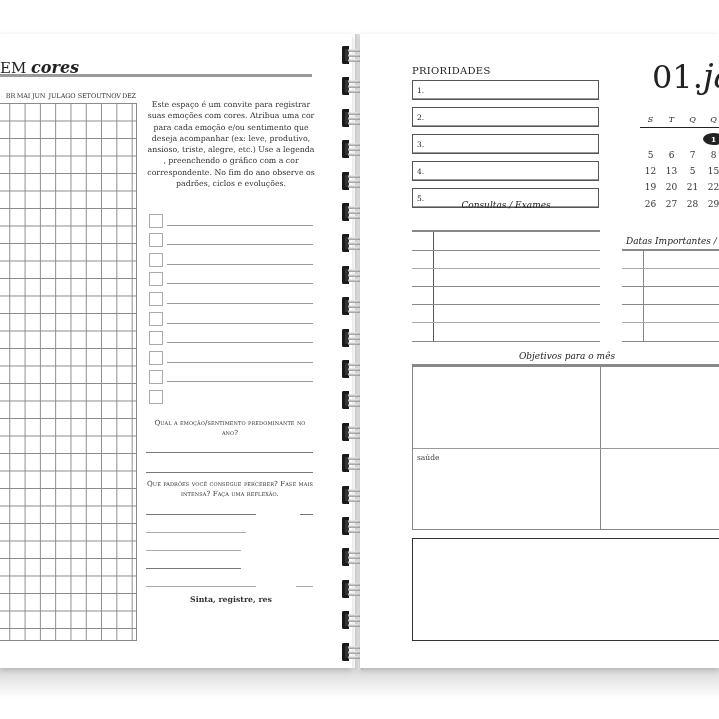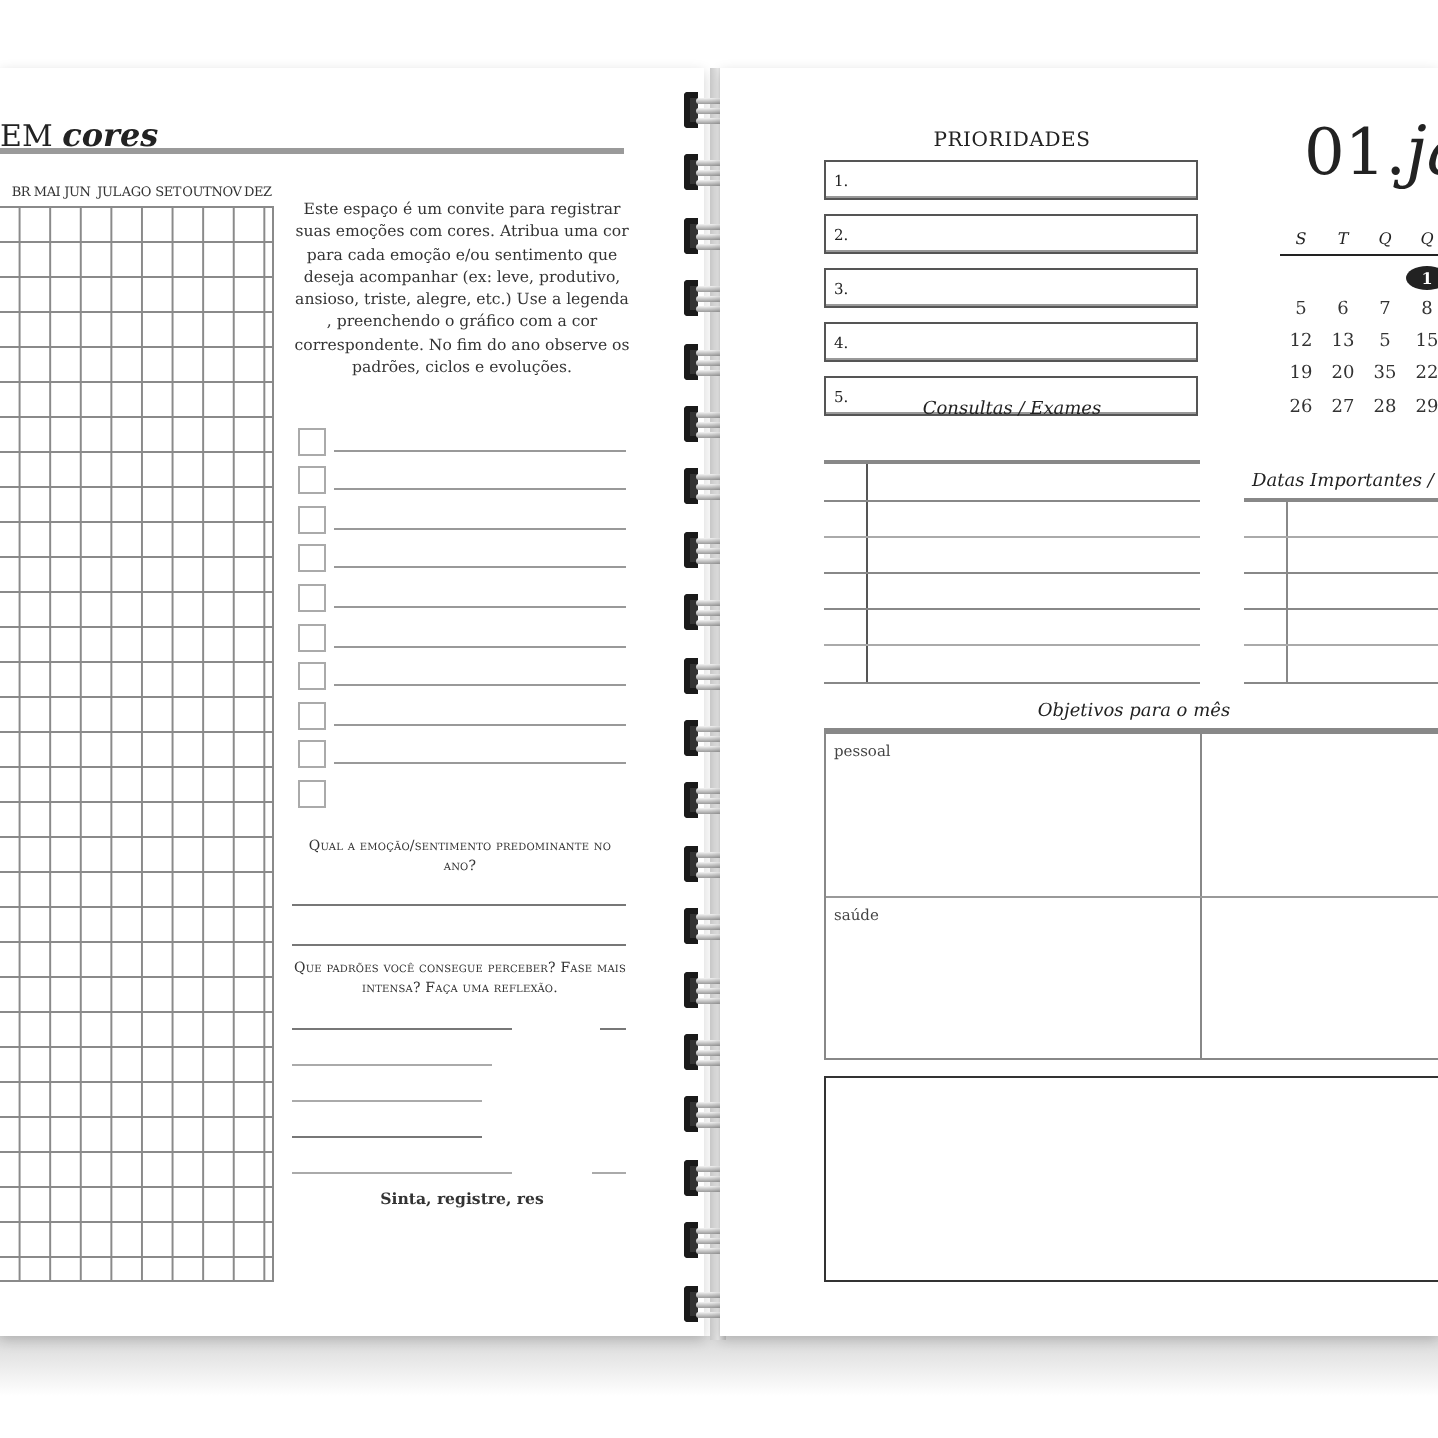--- a/index.html
+++ b/index.html
@@ -28,21 +28,21 @@
   .legend { position:absolute; left:149px; top:208px; width:164px; }
   .legend-row { display:flex; align-items:flex-end; height:19.6px; }
   .legend-box { width:14px; height:14px; border:1px solid #aaa; box-sizing:border-box; margin-right:4px; }
   .legend-line { flex:1; border-bottom:1px solid #999; margin-bottom:2px; }
   .q { position:absolute; left:146px; width:168px; font-size:7px; font-variant:small-caps; text-align:center; line-height:10px; color:#333; letter-spacing:0.1px; }
   .ans-line { position:absolute; left:146px; width:167px; border-top:1px solid #777; }
   .closing { position:absolute; left:146px; top:594px; width:170px; font-size:7.8px; line-height:11.3px; text-align:center; color:#333; }
   .closing .b { font-weight:bold; }
 
   
-  .prio-title { position:absolute; left:412px; top:65px; width:188px; text-align:center; font-size:10px; letter-spacing:0.3px; color:#222; }
+  .prio-title { position:absolute; left:412px; top:65px; width:188px; text-align:left; font-size:10px; letter-spacing:0.3px; color:#222; }
   .prio-box { position:absolute; left:412px; width:187px; height:20px; border:1px solid #555; box-sizing:border-box; box-shadow:inset 0 -1px 0 #999; font-size:7.5px; padding:5px 0 0 4px; }
   .cal-title { position:absolute; left:652px; top:56px; font-size:32px; color:#222; white-space:nowrap; }
   .cal-title .script { font-style:italic; font-size:34px; }
   .cal-head { position:absolute; left:640px; top:115px; display:flex; }
   .cal-head span, .cal-row span { width:21px; text-align:center; display:inline-block; }
   .cal-head span { font-style:italic; font-size:8px; }
   .cal-line { position:absolute; left:640px; top:127px; width:79px; border-top:1px solid #222; }
   .cal-row { position:absolute; left:640px; display:flex; font-size:9px; color:#333; }
   .today { display:inline-block; width:12px; height:12px; line-height:12px; border-radius:50%; background:#222; color:#fff; font-size:8px; font-weight:bold; }
   .sec-title { position:absolute; font-style:italic; font-size:9px; color:#222; text-align:center; }
@@ -316,21 +316,21 @@
 </div>
 <div class="cal-row" style="top:166px;">
   <span>12</span>
   <span>13</span>
   <span>5</span>
   <span>15</span>
 </div>
 <div class="cal-row" style="top:182px;">
   <span>19</span>
   <span>20</span>
-  <span>35</span>
+  <span>21</span>
   <span>22</span>
 </div>
 <div class="cal-row" style="top:199px;">
   <span>26</span>
   <span>27</span>
   <span>28</span>
   <span>29</span>
 </div>
 
 <div class="sec-title" style="left:412px; top:200px; width:188px;">Consultas / Exames</div>
@@ -354,19 +354,18 @@
   <div class="ln" style="top:53px;"></div>
   <div class="ln" style="top:71px; border-color:#aaa;"></div>
   <div class="ln" style="top:90px;"></div>
 </div>
 
 <div class="sec-title" style="left:412px; top:351px; width:310px;">Objetivos para o mês</div>
 <div class="sec-bar" style="left:412px; top:364px; width:310px;"></div>
 <div class="obj-grid">
   <div style="position:absolute; left:187px; top:0; bottom:0; border-left:1px solid #888;"></div>
   <div style="position:absolute; left:0; right:0; top:81px; border-top:1px solid #999;"></div>
-  <div class="obj-cell" style="left:0; top:0; width:187px; height:81px;"><span>pessoal</span></div>
   <div class="obj-cell" style="left:188px; top:0; width:122px; height:81px;"></div>
   <div class="obj-cell" style="left:0; top:82px; width:187px; height:81px;"><span>saúde</span></div>
   <div class="obj-cell" style="left:188px; top:82px; width:122px; height:81px;"></div>
 </div>
 
 <div class="notes-box"></div>
 
 </body></html>

